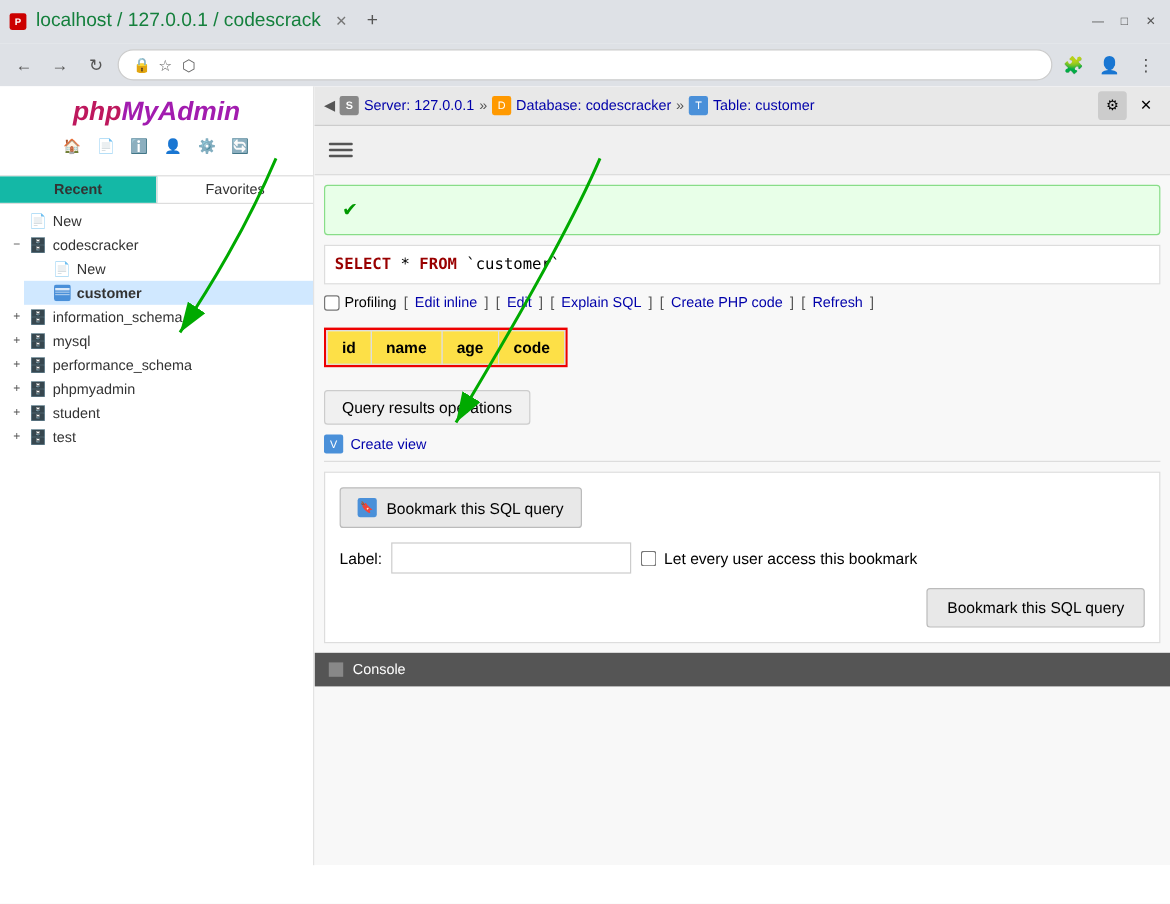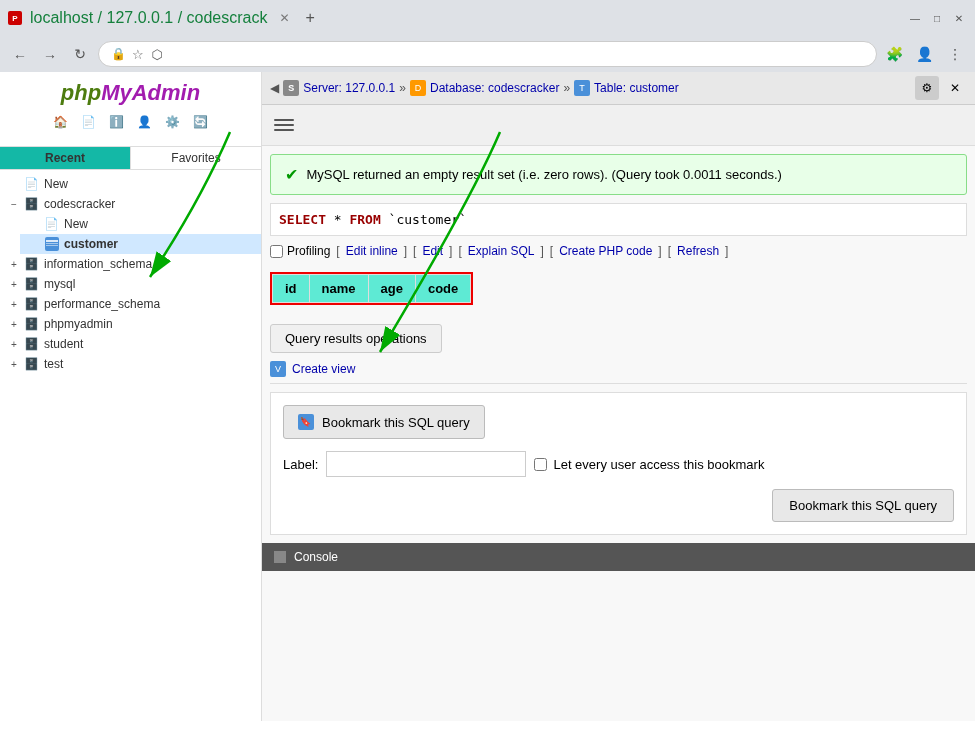--- a/index.html
+++ b/index.html
@@ -19,21 +19,21 @@
     .addr-icon { color: #666; cursor: pointer; font-size: 13px; }
     .toolbar-icons { display: flex; gap: 6px; align-items: center; }
     .toolbar-icon { width: 24px; height: 24px; display: flex; align-items: center; justify-content: center; color: #555; cursor: pointer; font-size: 14px; }
 
     
     .app-container { display: flex; width: 100%; height: calc(753px - 104px); }
 
     
     .sidebar { width: 262px; min-width: 262px; background: #fff; border-right: 1px solid #ddd; overflow-y: auto; font-size: 12px; }
     .logo-area { padding: 8px; background: #fff; text-align: center; border-bottom: 1px solid #ddd; }
-    .logo-php { color: #4d7c0f; font-style: italic; }
+    .logo-php { color: #be185d; font-style: italic; }
     .logo-admin { color: #00a; font-style: italic; }
     .logo-icons-row { display: flex; justify-content: center; gap: 4px; padding: 4px 0; }
     .logo-icon-btn { width: 24px; height: 24px; display: flex; align-items: center; justify-content: center; cursor: pointer; }
     .sidebar-tabs { display: flex; border-bottom: 1px solid #ddd; }
     .sidebar-tab { flex: 1; text-align: center; padding: 4px; cursor: pointer; font-size: 12px; color: #333; border-right: 1px solid #ddd; }
     .sidebar-tab:last-child { border-right: none; }
     .sidebar-tab.active { background: #14b8a6; font-weight: bold; }
     .db-tree { padding: 4px 0; }
     .tree-item { display: flex; align-items: center; gap: 4px; padding: 2px 8px; cursor: pointer; white-space: nowrap; }
     .tree-item.selected { background: #d0e8ff; }
@@ -65,21 +65,21 @@
     .sql-display { margin: 8px; background: #fff; border: 1px solid #ddd; padding: 8px; font-family: monospace; font-size: 13px; }
     .sql-keyword { color: #900; font-weight: bold; }
 
     .query-options-row { margin: 6px 8px; display: flex; align-items: center; gap: 6px; flex-wrap: wrap; font-size: 12px; }
     .profiling-check { display: flex; align-items: center; gap: 4px; }
     .action-link { color: #00a; cursor: pointer; text-decoration: none; }
     .bracket { color: #555; }
 
     .results-table-wrapper { margin: 8px; border: 2px solid #e00; display: inline-block; }
     .results-table { border-collapse: collapse; background: #fff; }
-    .results-table th { padding: 6px 12px; font-size: 13px; font-weight: bold; background: #5eead4; border: 1px solid #ddd; }
+    .results-table th { padding: 6px 12px; font-size: 13px; font-weight: bold; background: #fde047; border: 1px solid #ddd; }
 
     .query-results-ops { margin: 8px; }
     .qr-ops-btn { background: #f0f0f0; border: 1px solid #ccc; padding: 6px 14px; cursor: pointer; font-size: 13px; border-radius: 3px; display: inline-block; }
 
     .create-view-row { margin: 4px 8px; display: flex; align-items: center; gap: 6px; font-size: 12px; }
     .create-view-icon { width: 16px; height: 16px; background: #4a90d9; border-radius: 2px; display: inline-flex; align-items: center; justify-content: center; color: #fff; font-size: 9px; }
 
     .bookmark-section { margin: 8px; background: #fff; border: 1px solid #ddd; padding: 12px; }
     .bookmark-btn { background: #e8e8e8; border: 1px solid #bbb; padding: 8px 14px; cursor: pointer; font-size: 13px; display: flex; align-items: center; gap: 8px; border-radius: 3px; display: inline-flex; }
     .bookmark-icon { width: 16px; height: 16px; background: #4a90d9; border-radius: 2px; display: inline-flex; align-items: center; justify-content: center; color: #fff; font-size: 9px; }
@@ -256,21 +256,20 @@
         <div class="hamburger-btn">
           <div class="ham-line"></div>
           <div class="ham-line"></div>
           <div class="ham-line"></div>
         </div>
       </div>
 
       
       <div class="success-banner">
         <span class="check-icon">✔</span>
-        <span>MySQL returned an empty result set (i.e. zero rows). (Query took 0.0011 seconds.)</span>
       </div>
 
       
       <div class="sql-display">
         <span class="sql-keyword">SELECT</span><span> * </span><span class="sql-keyword">FROM</span><span> `customer`</span>
       </div>
 
       
       <div class="query-options-row">
         <label class="profiling-check">

